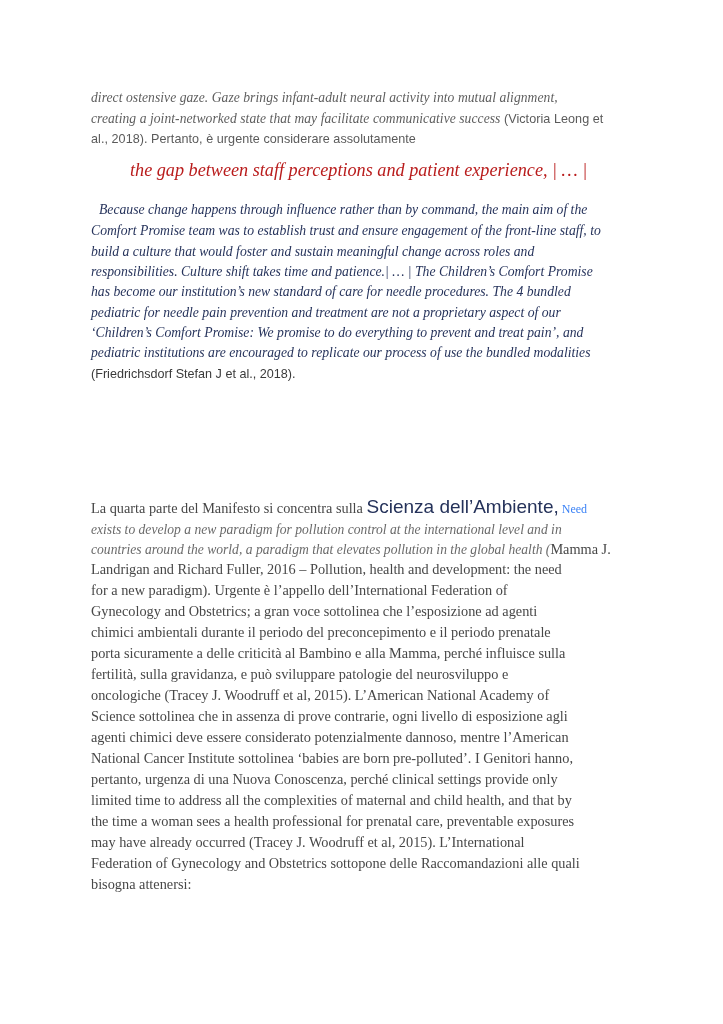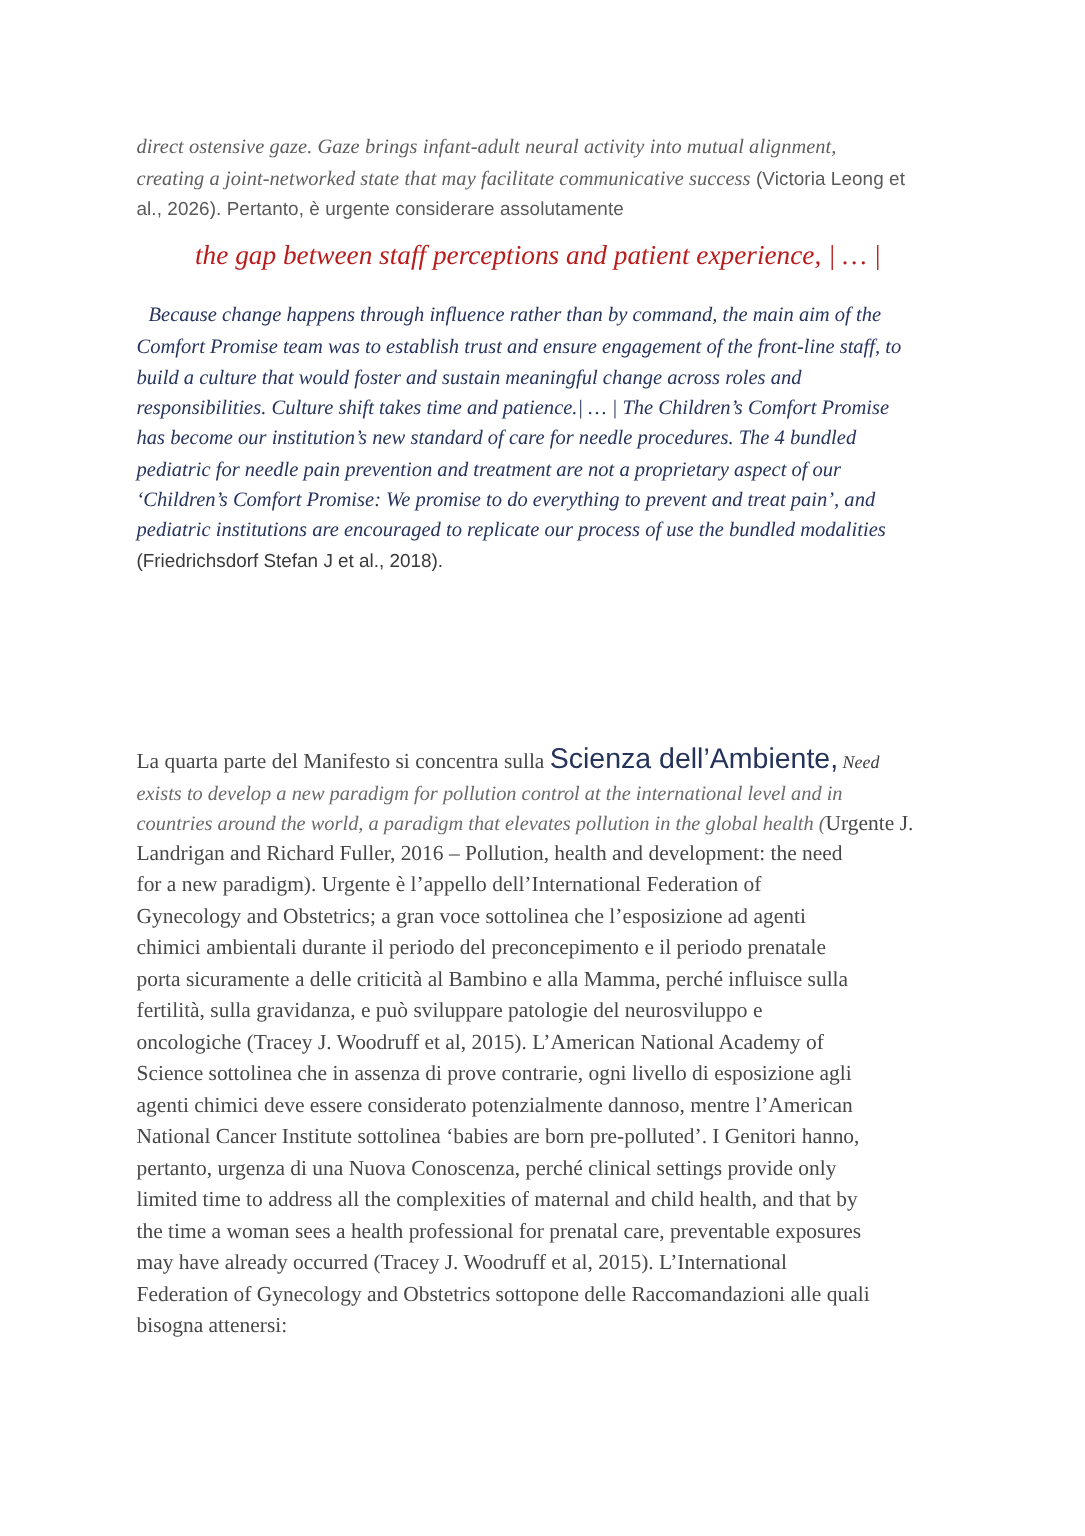--- a/index.html
+++ b/index.html
@@ -11,36 +11,36 @@
   .gray { color: #5e5e5e; }
   .navy { color: #b91c1c; }
   .p1 { font-size: 13.6px; letter-spacing: 0.05px; }
   .p1 .cite { font-family: "Liberation Sans", "DejaVu Sans", sans-serif; font-style: normal; font-size: 12.6px; color: #5a5a5a; text-align: right; }
   .heading-quote { font-size: 18.2px; }
   .quote { font-size: 13.7px; color: #27345c; }
   .quote .cite { font-family: "Liberation Sans", "DejaVu Sans", sans-serif; font-style: normal; font-size: 12.6px; color: #3a3a3a; }
   .body2 { font-size: 14.3px; color: #474747; }
   .body2 .itq { font-style: italic; color: #6a6a6a; font-size: 13.6px; }
   .body2 .big { font-family: "Liberation Sans", "DejaVu Sans", sans-serif; font-size: 19px; color: #25325a; }
-  .body2 .needsm { font-style: italic; color: #404040; font-size: 12px; }
+  .body2 .needsm { color: #3b82f6; font-size: 12px; }
 </style>
 </head>
 <body>
 
 <div class="page">
 
   <div>
     <div class="line serif p1" style="top:90px;">
       <span class="it gray">direct ostensive gaze. Gaze brings infant-adult neural activity into mutual alignment,</span>
     </div>
     <div class="line serif p1" style="top:111px;">
       <span class="it gray">creating a joint-networked state that may facilitate communicative success</span><span class="cite"> (Victoria Leong et</span>
     </div>
     <div class="line serif p1" style="top:131px;">
-      <span class="cite">al., 2026). Pertanto, è urgente considerare assolutamente</span>
+      <span class="cite">al., 2018). Pertanto, è urgente considerare assolutamente</span>
     </div>
   </div>
 
   <div class="line serif it navy heading-quote" style="top:160px; left:130px;">the gap between staff perceptions and patient experience, | … |</div>
 
   <div>
     <div class="line serif it quote" style="top:202px; left:99px;">Because change happens through influence rather than by command, the main aim of the</div>
     <div class="line serif it quote" style="top:223px;">Comfort Promise team was to establish trust and ensure engagement of the front-line staff, to</div>
     <div class="line serif it quote" style="top:244px;">build a culture that would foster and sustain meaningful change across roles and</div>
     <div class="line serif it quote" style="top:264px;">responsibilities. Culture shift takes time and patience.| … | The Children’s Comfort Promise</div>
@@ -54,21 +54,21 @@
   </div>
 
   <div>
     <div class="line serif body2" style="top:496px;">
       <span>La quarta parte del Manifesto si concentra sulla </span><span class="big">Scienza dell’Ambiente,</span><span class="needsm"> Need</span>
     </div>
     <div class="line serif body2" style="top:521px;">
       <span class="itq">exists to develop a new paradigm for pollution control at the international level and in</span>
     </div>
     <div class="line serif body2" style="top:541px;">
-      <span class="itq">countries around the world, a paradigm that elevates pollution in the global health (</span><span>Urgente J.</span>
+      <span class="itq">countries around the world, a paradigm that elevates pollution in the global health (</span><span>Mamma J.</span>
     </div>
     <div class="line serif body2" style="top:561px;">Landrigan and Richard Fuller, 2016 – Pollution, health and development: the need</div>
     <div class="line serif body2" style="top:582px;">for a new paradigm). Urgente è l’appello dell’International Federation of</div>
     <div class="line serif body2" style="top:603px;">Gynecology and Obstetrics; a gran voce sottolinea che l’esposizione ad agenti</div>
     <div class="line serif body2" style="top:624px;">chimici ambientali durante il periodo del preconcepimento e il periodo prenatale</div>
     <div class="line serif body2" style="top:645px;">porta sicuramente a delle criticità al Bambino e alla Mamma, perché influisce sulla</div>
     <div class="line serif body2" style="top:666px;">fertilità, sulla gravidanza, e può sviluppare patologie del neurosviluppo e</div>
     <div class="line serif body2" style="top:687px;">oncologiche (Tracey J. Woodruff et al, 2015). L’American National Academy of</div>
     <div class="line serif body2" style="top:708px;">Science sottolinea che in assenza di prove contrarie, ogni livello di esposizione agli</div>
     <div class="line serif body2" style="top:729px;">agenti chimici deve essere considerato potenzialmente dannoso, mentre l’American</div>

